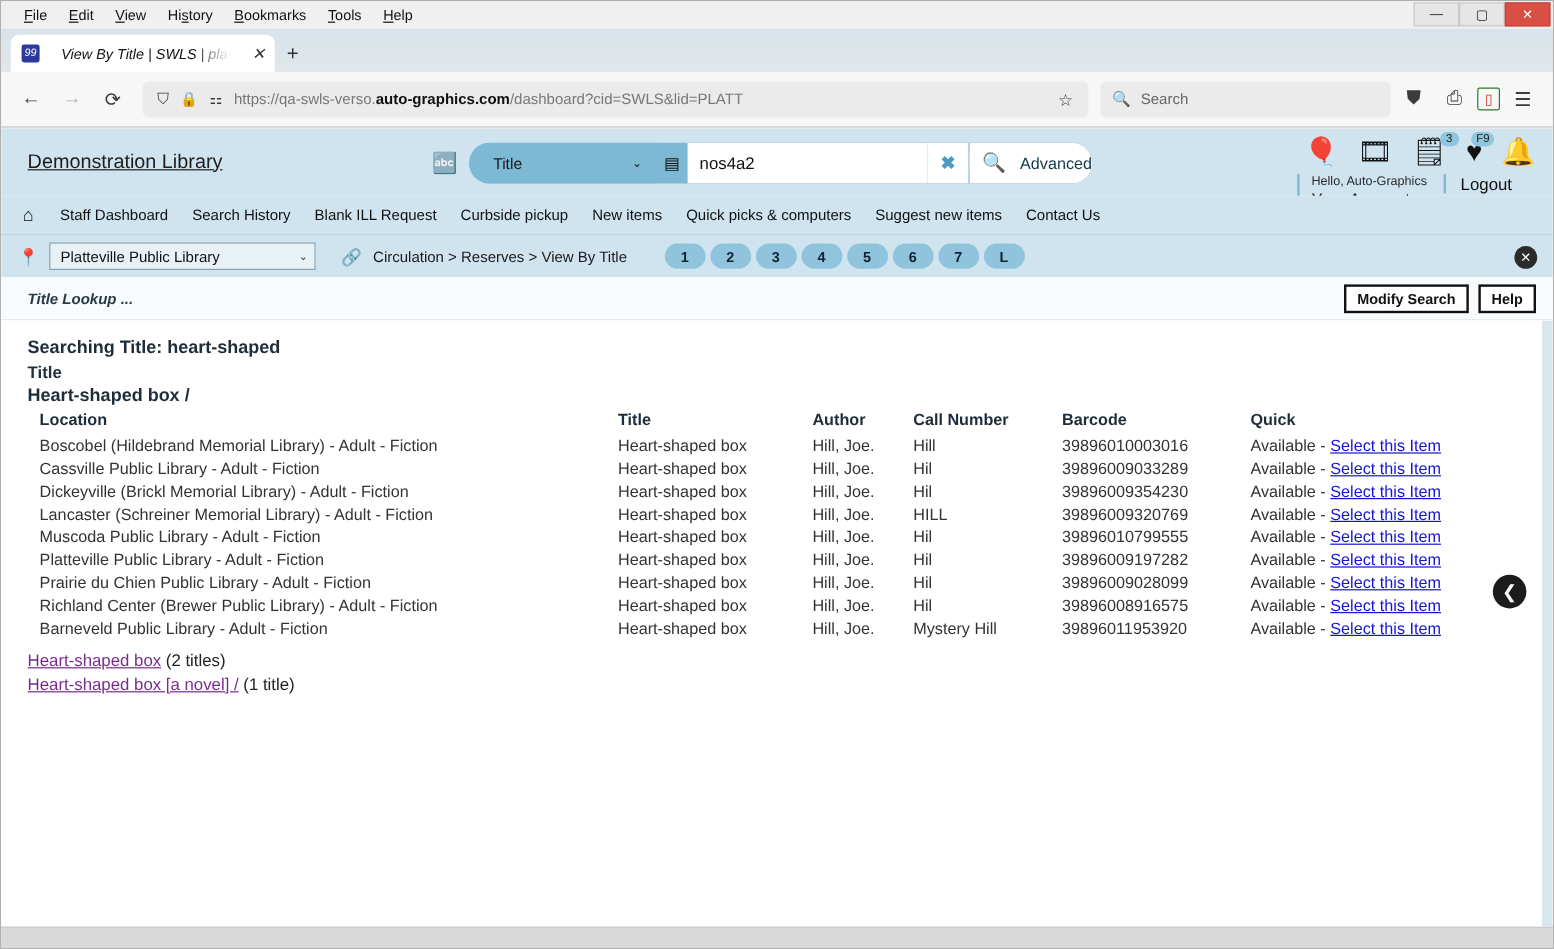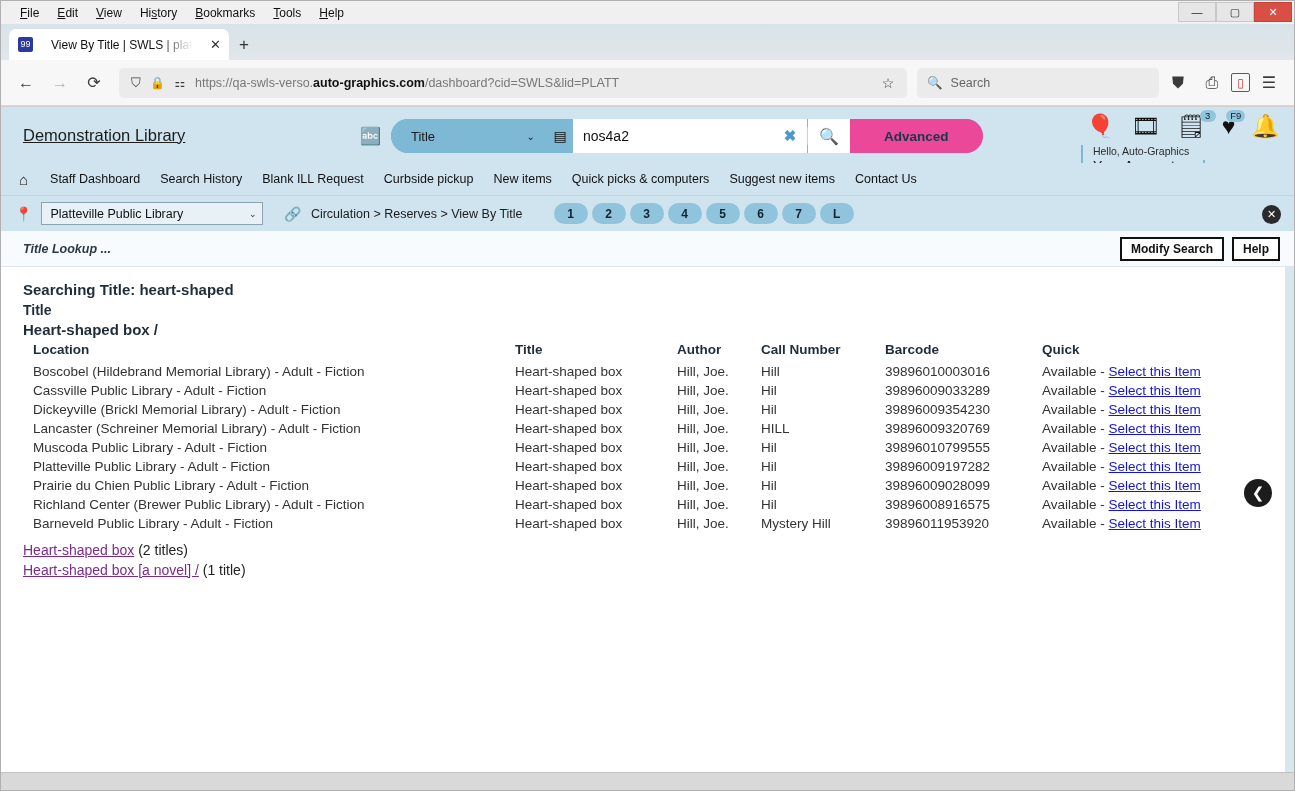--- a/index.html
+++ b/index.html
@@ -58,21 +58,21 @@
     background: linear-gradient(to bottom, #cfe3ef, #dfe9ef);
     opacity: .55;
   }
   .tab {
     position: relative;
     height: 31px; min-width: 200px; max-width: 220px;
     background: #fff;
     border-radius: 7px 7px 0 0;
     display: flex; align-items: center; gap: 18px;
     padding: 0 8px 0 9px;
-    font-size: 12px; color: #111;
+    font-size: 12px; color: #111; font-style: italic;
   }
   .tab .favicon {
     width: 15px; height: 15px; flex: none;
     background: #2b3a9c; border-radius: 2px;
     color: #fff; font-size: 9px; line-height: 15px; text-align: center;
   }
   .tab .tabtitle {
     flex: 1 1 auto; white-space: nowrap; overflow: hidden;
     -webkit-mask-image: linear-gradient(to right, #000 78%, transparent 100%);
     mask-image: linear-gradient(to right, #000 78%, transparent 100%);
@@ -180,42 +180,41 @@
     display: flex; align-items: center; justify-content: center;
     color: #4e9ac4; font-size: 15px; font-weight: bold;
   }
   .q-sep { width: 1px; background: #cfcfcf; margin: 8px 0; }
   .q-go {
     width: 42px; background: #fff;
     display: flex; align-items: center; justify-content: center;
     font-size: 16px; color: #2e7aa8;
   }
   .adv-btn {
-    background: #ec4899; color: #17384a;
-    display: flex; align-items: center; padding: 0 34px;
+    background: #ffffff; color: #17384a;
+    display: flex; align-items: center; padding: 0 0;
     font-size: 13.5px;
-    font-weight: bold;
   }
 
   .header-icons {
     position: absolute; right: 14px; top: 8px;
     display: flex; align-items: center; gap: 16px;
   }
   .hicon { position: relative; font-size: 23px; line-height: 1; color: #111; }
   .badge {
     position: absolute; top: -5px; right: -10px;
     background: #8fc6de; color: #1a1a1a;
     border-radius: 9px; font-size: 9.5px;
     padding: 1px 4px; min-width: 16px; text-align: center;
     font-family: "Liberation Sans", sans-serif;
   }
 
   .account-row {
     position: absolute; right: 14px; top: 38px;
-    display: flex; align-items: flex-end; gap: 0;
+    display: flex; align-items: flex-start; gap: 0;
     font-size: 12px;
   }
   .acct-box {
     border-left: 2px solid #7db8d5;
     padding: 0 14px 0 10px;
     line-height: 1.25;
   }
   .acct-box .hello { font-size: 10.5px; color: #2b2b2b; }
   .acct-box .yacct { font-size: 14px; color: #111; }
   .logout-box {

